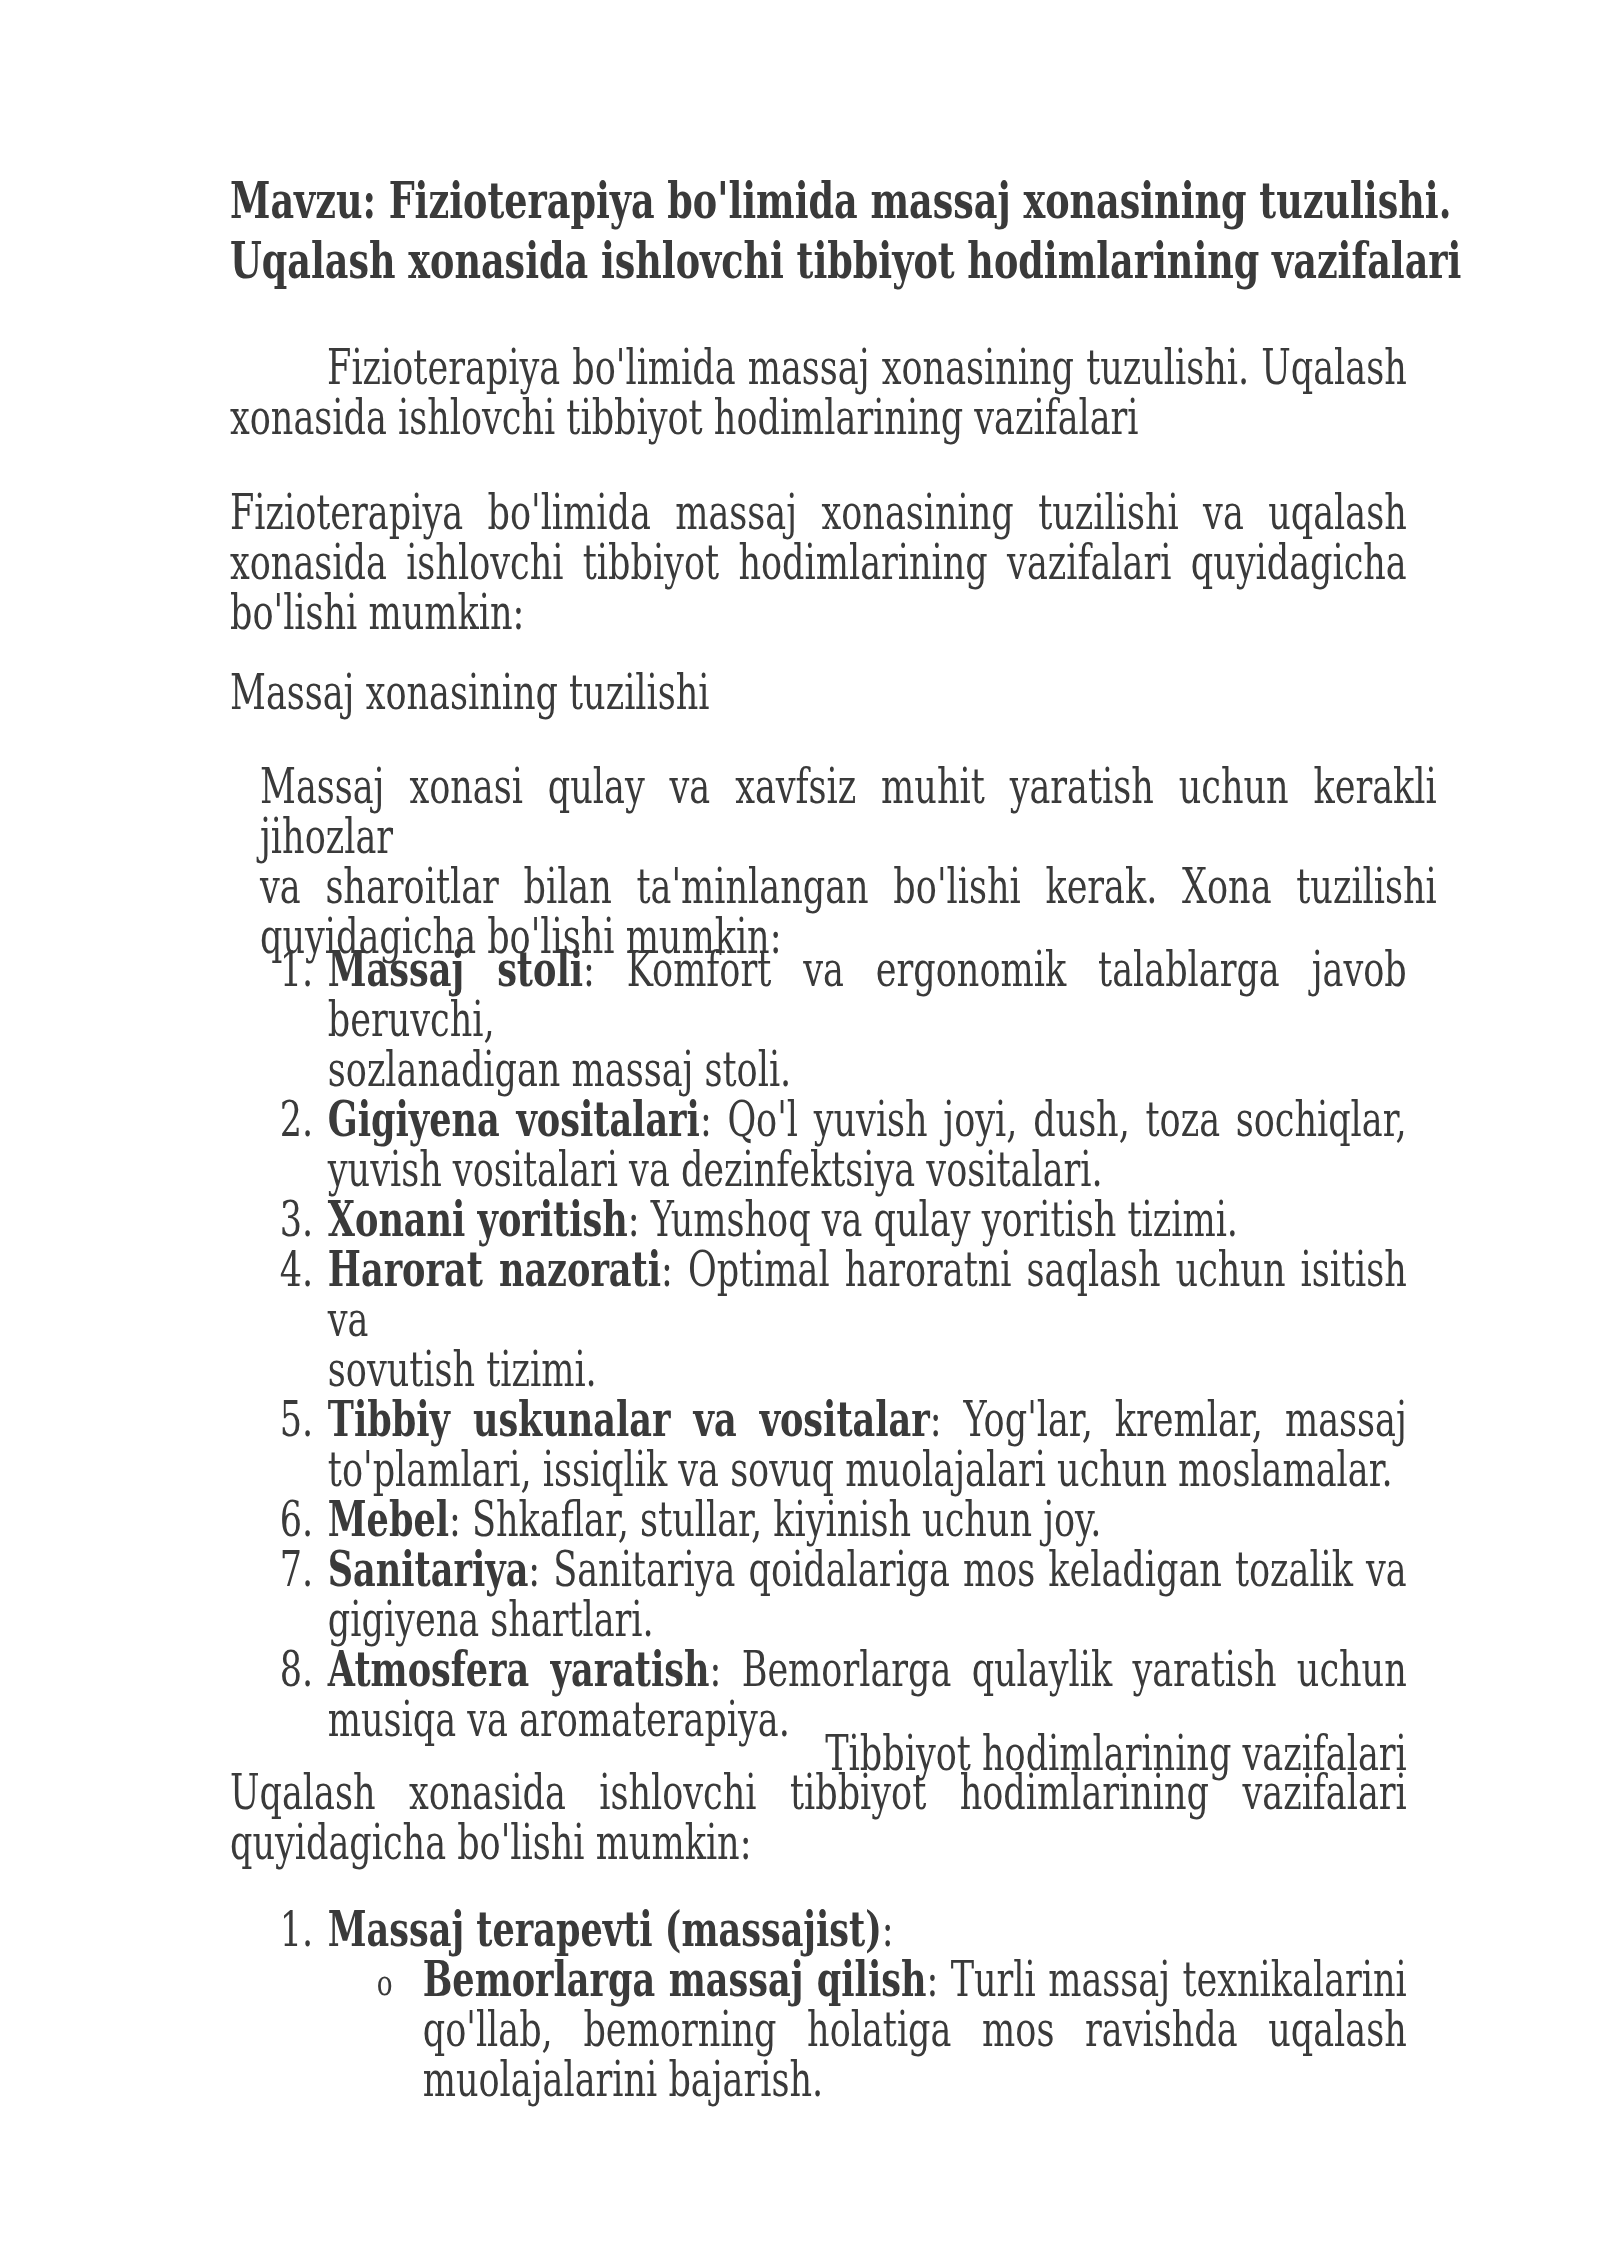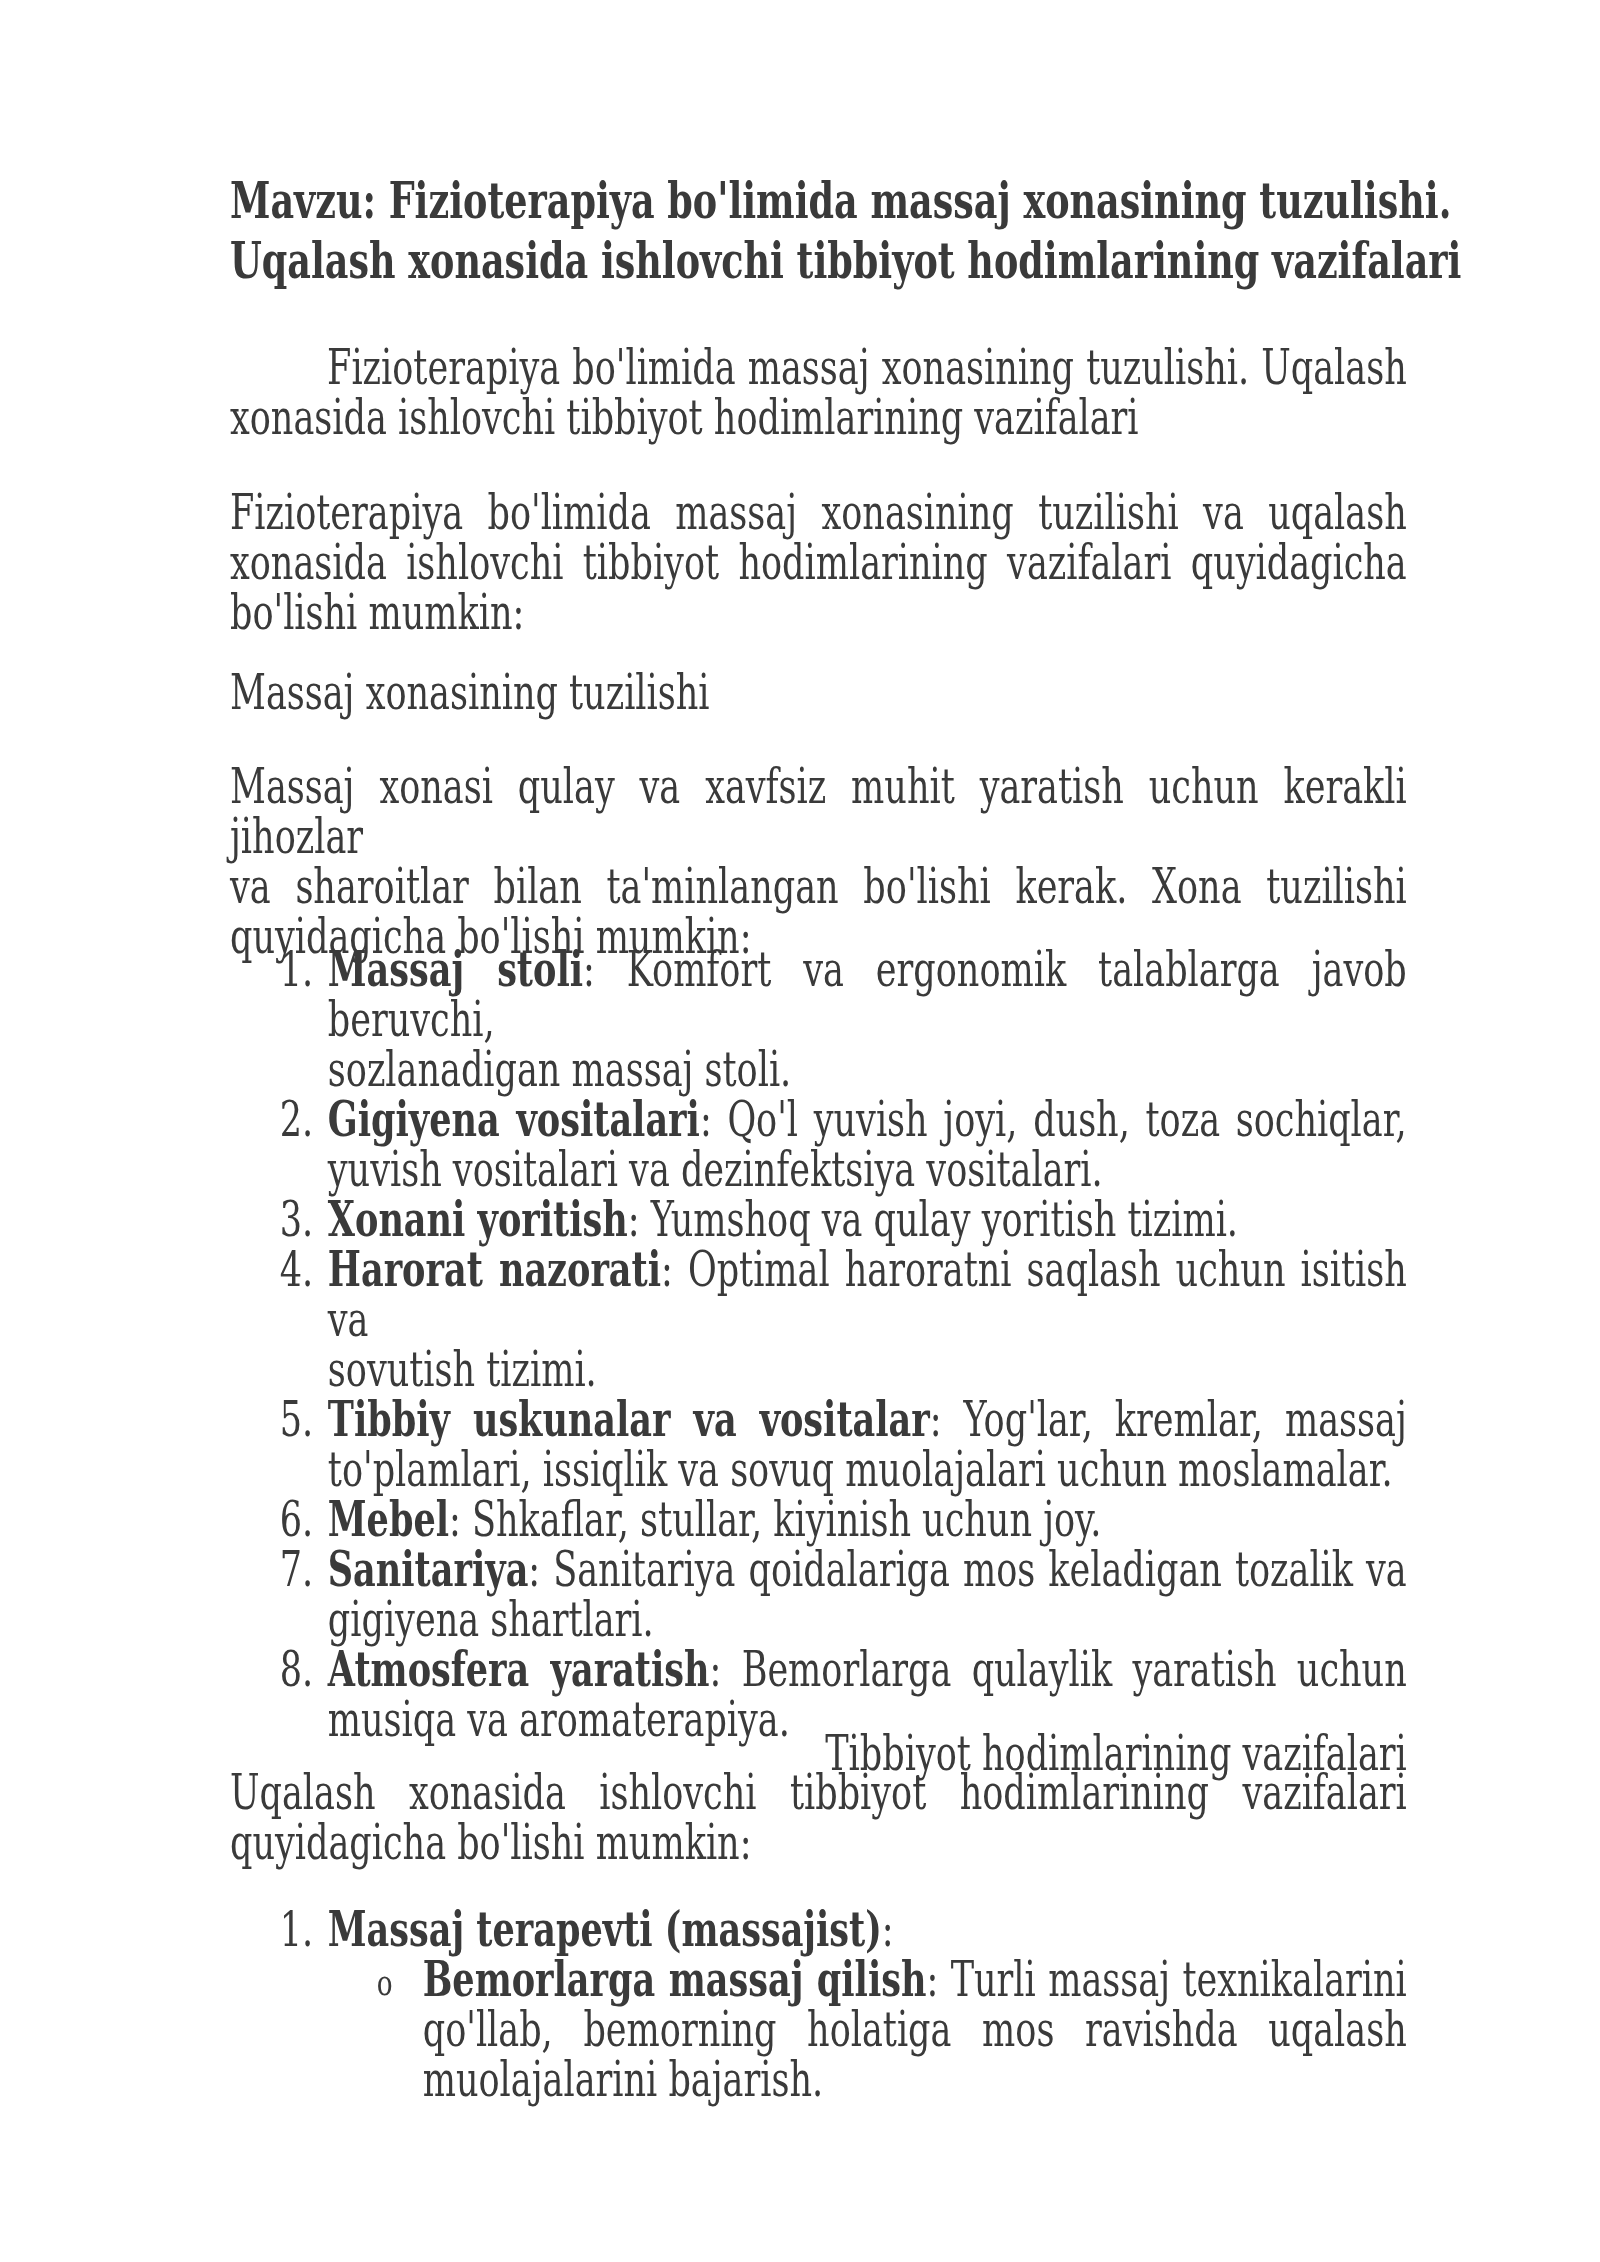--- a/index.html
+++ b/index.html
@@ -83,21 +83,21 @@
         <div class="ln">Massaj xonasining tuzilishi</div>
       </div>
     </div>
     <div class="block" style="top: 487px;">
       <div class="scale">
         <div class="ln j">Fizioterapiya bo'limida massaj xonasining tuzilishi va uqalash</div>
         <div class="ln j">xonasida ishlovchi tibbiyot hodimlarining vazifalari quyidagicha</div>
         <div class="ln">bo'lishi mumkin:</div>
       </div>
     </div>
-    <div class="block" style="top: 761px;">
+    <div class="block" style="top: 761px; margin-left: 30px;">
       <div class="scale">
         <div class="ln j">Massaj xonasi qulay va xavfsiz muhit yaratish uchun kerakli jihozlar</div>
         <div class="ln j">va sharoitlar bilan ta'minlangan bo'lishi kerak. Xona tuzilishi</div>
         <div class="ln">quyidagicha bo'lishi mumkin:</div>
       </div>
     </div>
     <div class="block" style="top: 1728px; text-align: right;">
       <div class="scale">
         <div class="ln">Tibbiyot hodimlarining vazifalari</div>
       </div>

